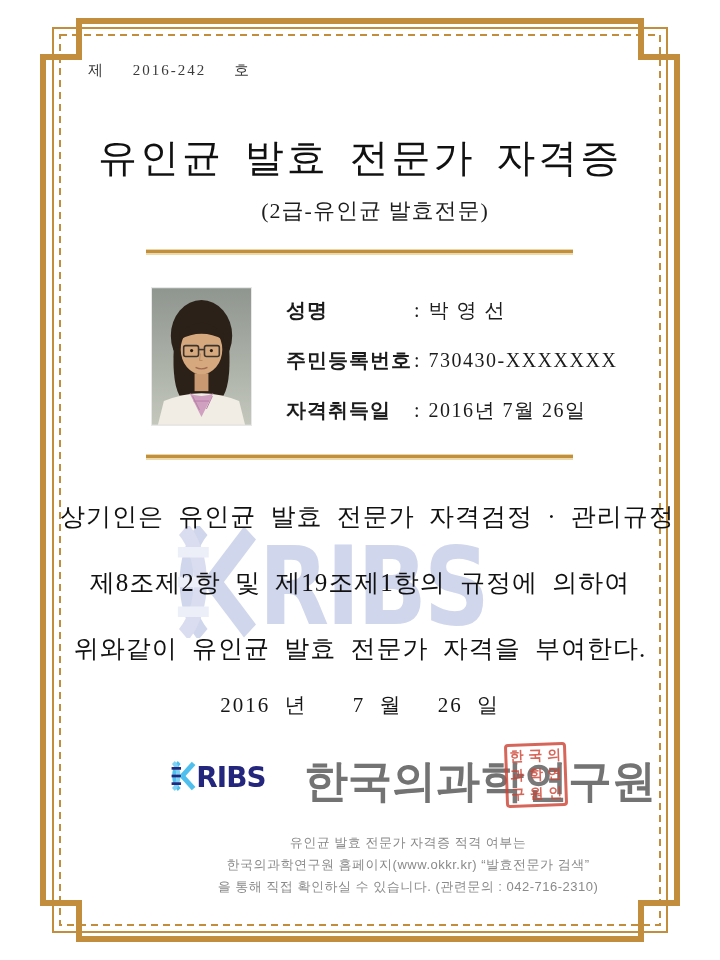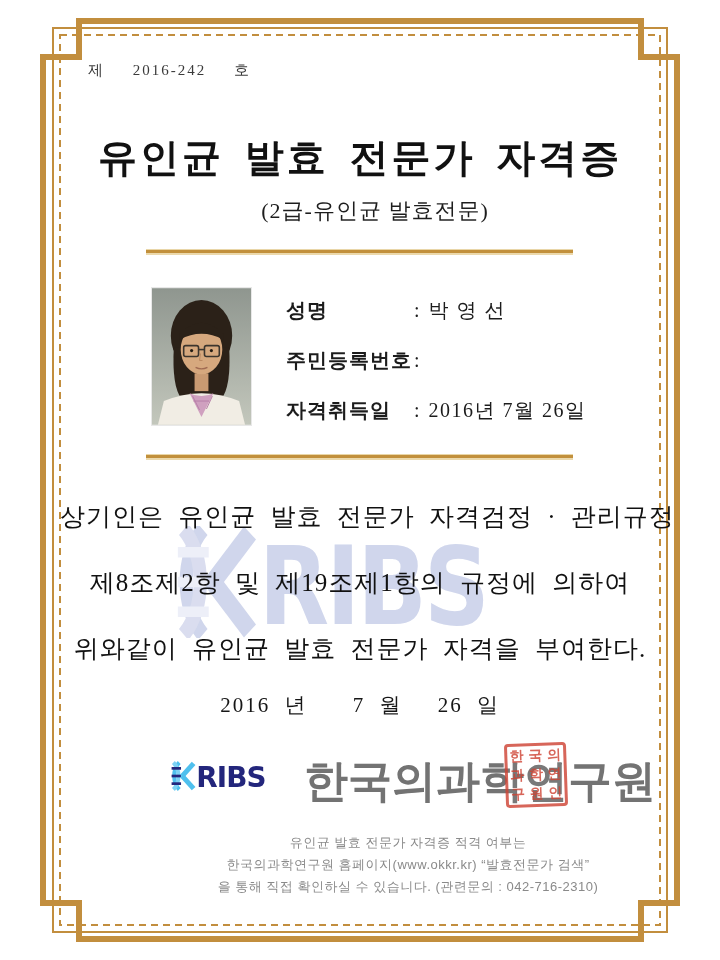--- a/index.html
+++ b/index.html
@@ -11,21 +11,21 @@
   .frame{position:absolute; left:0; top:0; z-index:0;}
 
   .cert-no{
     position:absolute; left:88px; top:61px; font-size:15px; letter-spacing:2px;
     color:#3a3a3a; white-space:nowrap;
   }
   .cert-no .num{margin:0 22px;}
 
   .title{
     position:absolute; left:0; top:131px; width:100%; text-align:center;
-    font-size:39px; font-weight:700; letter-spacing:3px; word-spacing:8px; color:#111;
+    font-size:39px; font-weight:400; letter-spacing:3px; word-spacing:8px; color:#111;
   }
   .subtitle{
     position:absolute; left:15px; top:196px; width:100%; text-align:center;
     font-size:22px; letter-spacing:1px; color:#1d1d1d;
   }
 
   .rule{
     position:absolute; left:146px; width:427px; height:3px;
     background:#c2903c; border-bottom:2px solid #ecd9ac; border-top:1px solid #e9d6a8;
   }
@@ -135,20 +135,21 @@
 
   <div class="fields">
     <div class="field-row">
       <span class="field-label">성명</span>
       <span class="field-colon">:</span>
       <span class="field-value">박 영 선</span>
     </div>
     <div class="field-row">
       <span class="field-label">주민등록번호</span>
       <span class="field-colon">:</span>
+      <span class="field-value">730430-XXXXXXX</span>
     </div>
     <div class="field-row">
       <span class="field-label">자격취득일</span>
       <span class="field-colon">:</span>
       <span class="field-value">2016년 7월 26일</span>
     </div>
   </div>
 
   <div class="rule bottom"></div>
 

